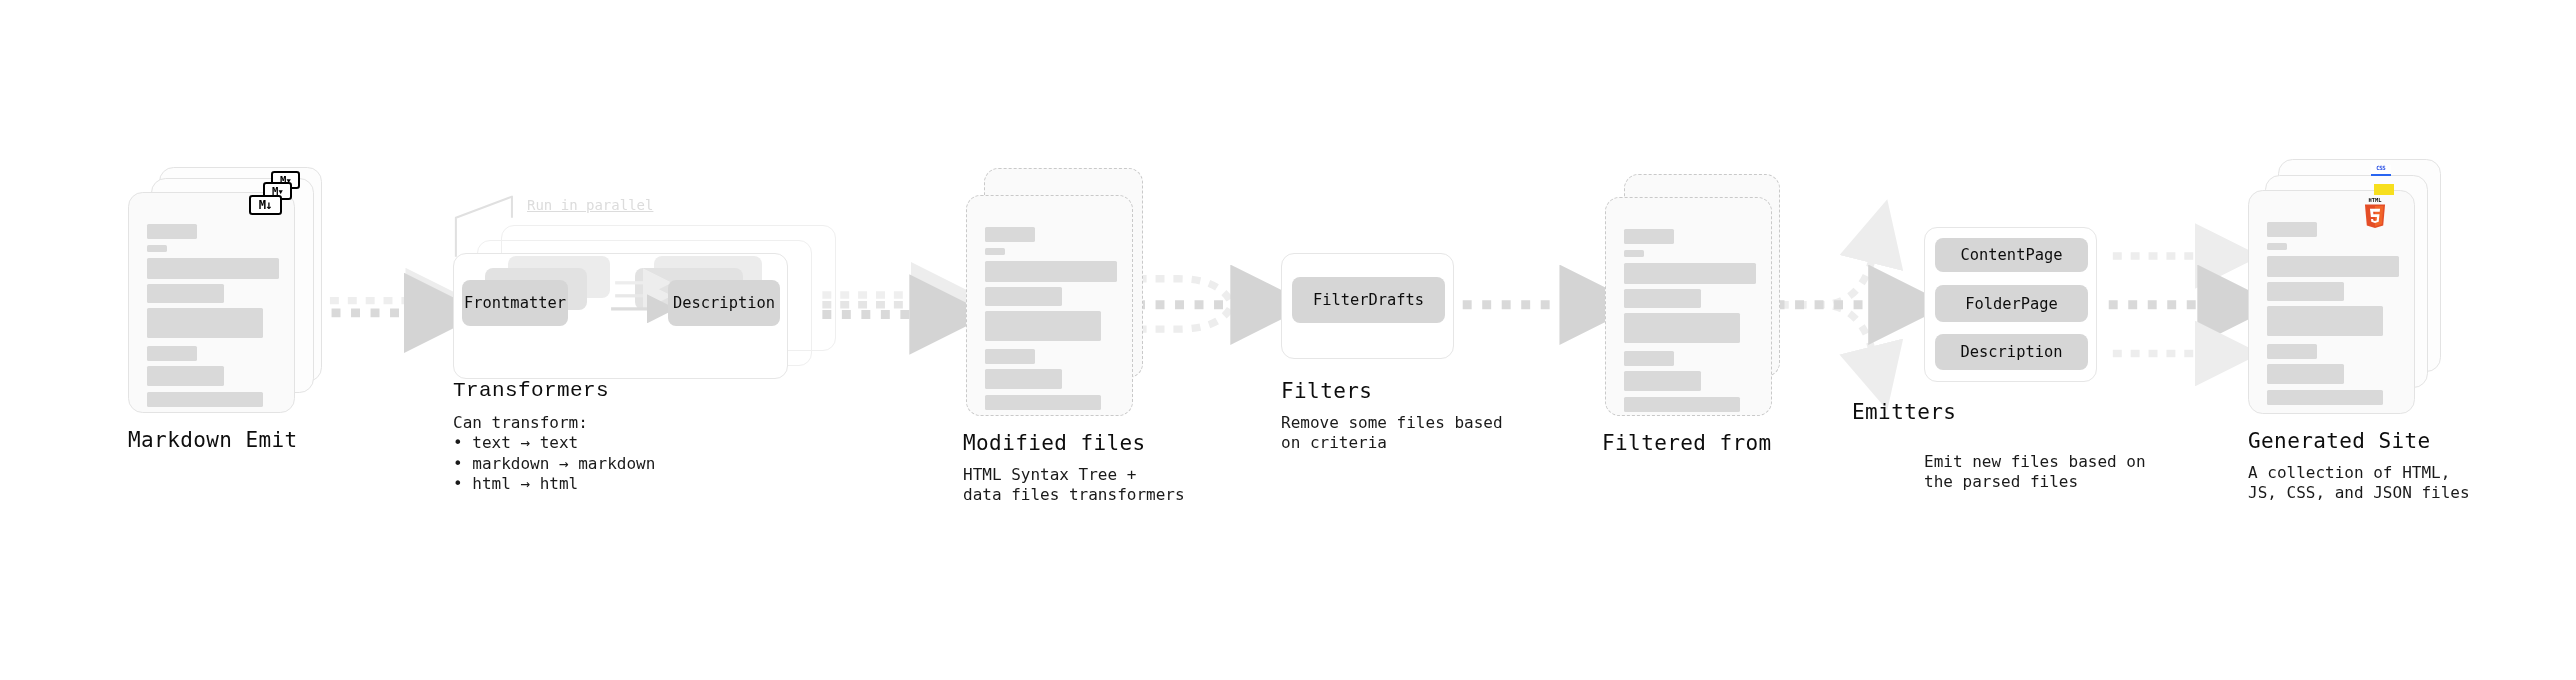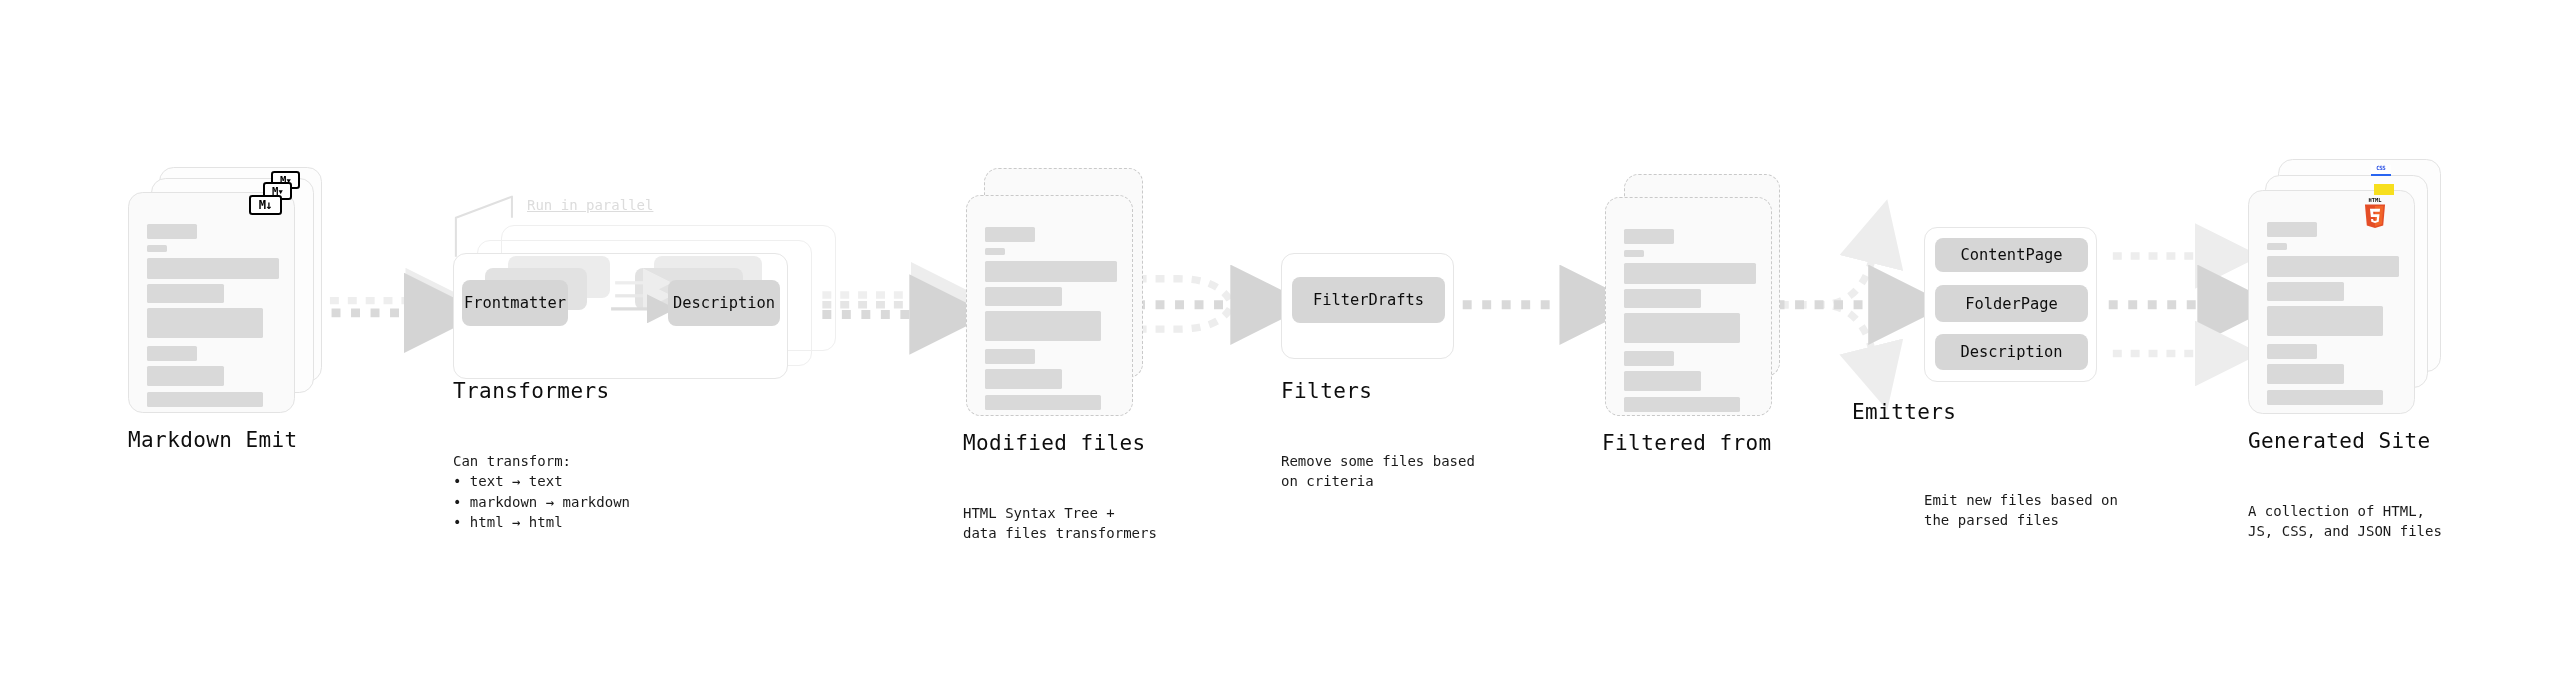--- a/index.html
+++ b/index.html
@@ -38,25 +38,24 @@
   
   .title{
     position:absolute;
     font-size:21px;
     letter-spacing:0.4px;
     color:#0d0d0d;
     white-space:nowrap;
   }
   .subtitle{
     position:absolute;
-    font-size:14px;
+    font-size:16px;
     line-height:20.3px;
     color:#1a1a1a;
     white-space:pre-line;
-    margin-top:38px;
   }
   
   .stagebox{
     position:absolute;
     border:1.6px solid #e6e6e6;
     border-radius:13px;
     background:#ffffff;
     box-sizing:border-box;
   }
   .stagebox.layer{
@@ -211,21 +210,21 @@
 
     <svg class="overlay" viewBox="0 0 3170 838">
       <path d="M757,348 L795,348" stroke="#ededed" stroke-width="4" fill="none" marker-end="url(#ahL)"></path>
       <path d="M757,364 L795,364" stroke="#e8e8e8" stroke-width="4" fill="none" marker-end="url(#ahL)"></path>
       <path d="M752,380 L800,380" stroke="#dcdcdc" stroke-width="4" fill="none" marker-end="url(#ah)"></path>
     </svg>
 
     <div class="chip" style="left:462px;top:280px;width:106px;height:46px;">Frontmatter</div>
     <div class="chip" style="left:668px;top:280px;width:112px;height:46px;">Description</div>
 
-    <div class="title" style="left:453px;top:379px;">Transformers</div>
+    <div class="title" style="left:453px;top:379px;font-family:Liberation Mono, monospace;">Transformers</div>
     <div class="subtitle" style="left:453px;top:413px;width:276px;">Can transform:
 • text → text
 • markdown → markdown
 • html → html</div>
   </div>
 
   <div>
     <div class="doccard dashed" style="left:984px;top:168px;width:159px;height:210px;"></div>
     <div class="doccard dashed" style="left:966px;top:195px;width:167px;height:221px;">
       <div class="barwrap">

